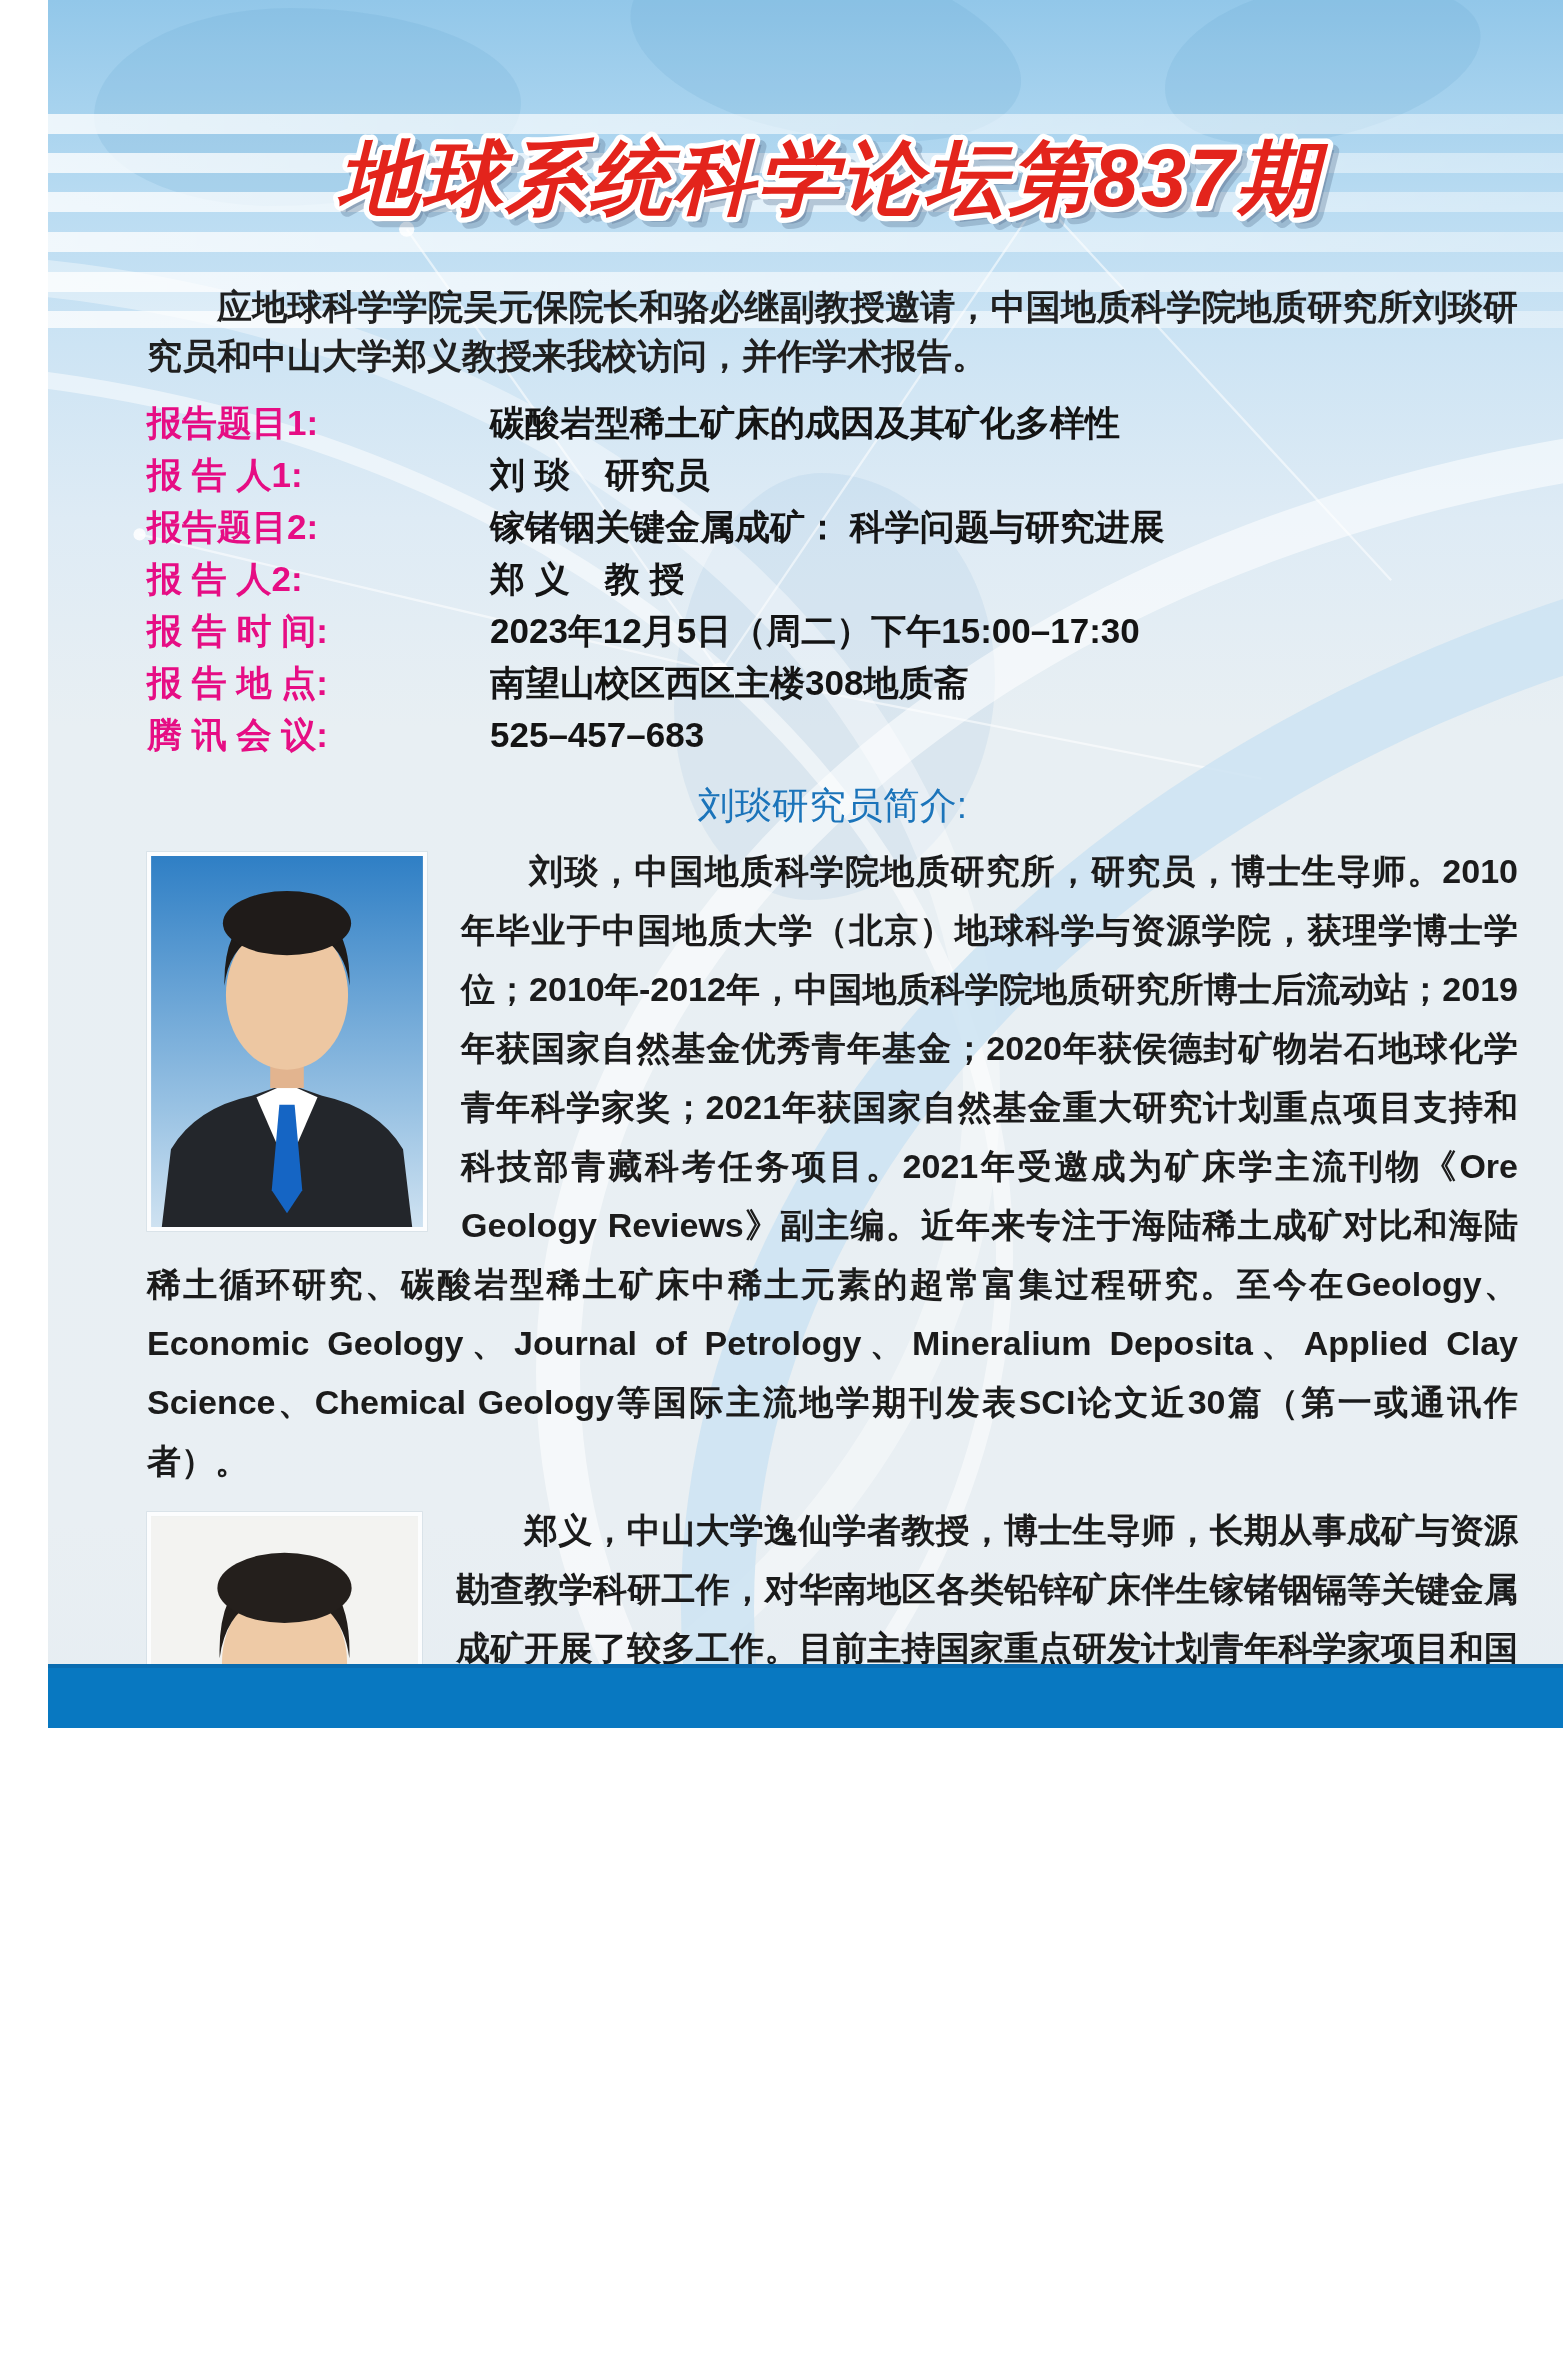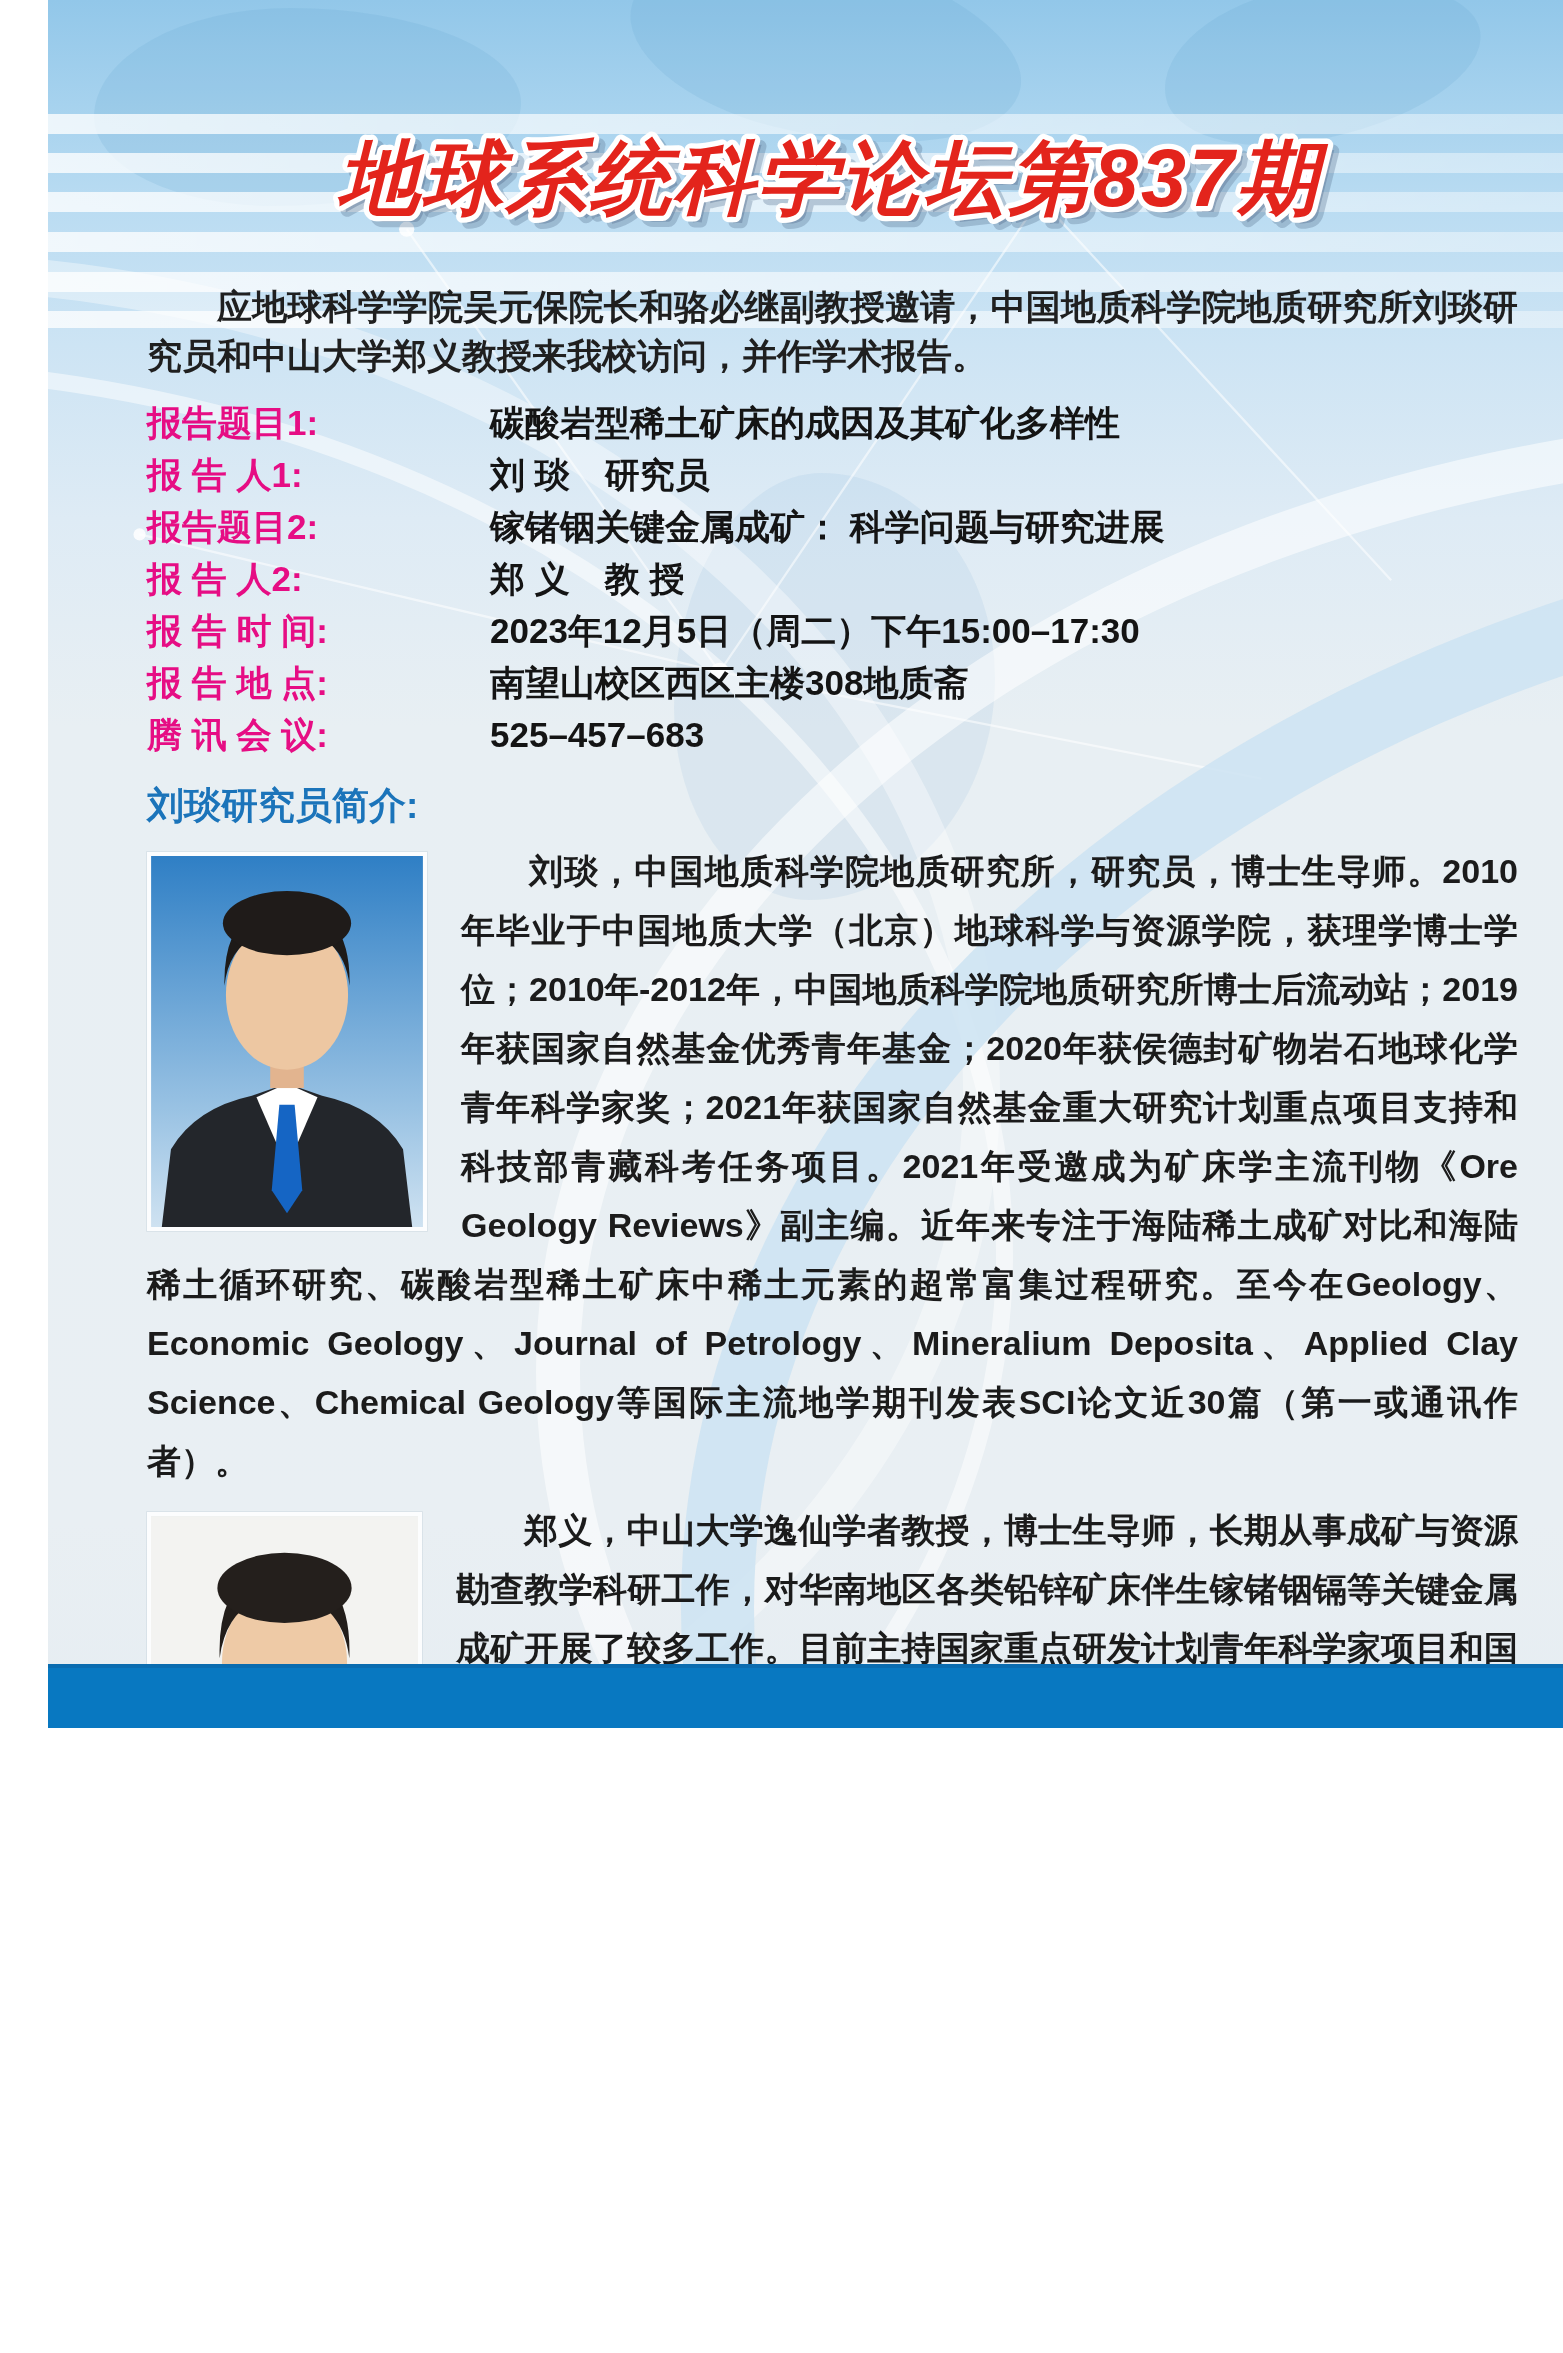--- a/index.html
+++ b/index.html
@@ -32,21 +32,21 @@
   .title-shadow{font:italic 900 106px "Liberation Sans","DejaVu Sans",sans-serif;letter-spacing:4px;text-anchor:middle;
     fill:rgba(95,120,150,.45);stroke:rgba(95,120,150,.35);stroke-width:14px;paint-order:stroke;stroke-linejoin:round;}
   .title-main{font:italic 900 106px "Liberation Sans","DejaVu Sans",sans-serif;letter-spacing:4px;text-anchor:middle;
     fill:#e3241c;stroke:#ffffff;stroke-width:14px;paint-order:stroke;stroke-linejoin:round;}
   .intro{margin:20px 93px 0 99px;font-size:35px;font-weight:700;line-height:49px;color:#1f1f1f;
     text-indent:2em;text-align:justify;}
   .info-list{margin:17px 93px 0 99px;}
   .info-row{display:flex;align-items:baseline;line-height:52px;font-size:35px;font-weight:800;gap:32px;}
   .info-label{color:#e60d84;flex:none;width:311px;white-space:pre;}
   .info-value{color:#141414;white-space:pre-wrap;}
-  .section-heading{clear:both;margin:20px 93px 0 99px;color:#1b74ba;font-size:37px;font-weight:700;}
+  .section-heading{clear:both;margin:20px 93px 0 99px;color:#1b74ba;font-size:37px;font-weight:400;text-align:center;}
   .bio-block{margin:10.7px 93px 0 99px;}
   .photo{float:left;margin:10.7px 34px 12.2px 0;border:4.6px solid #fcfdfe;box-shadow:0 0 0 0.8px rgba(60,90,120,.10);}
   .photo svg{display:block;}
   .bio{margin:0;font-size:34px;font-weight:700;line-height:59px;color:#1b1b1b;text-indent:2em;text-align:justify;}
   .footer{clear:both;position:relative;margin-top:37px;height:137px;}
   .welcome-svg{position:absolute;left:321px;top:4.6px;width:687px;height:130px;}
   .welcome-text{font:italic 900 100px "Liberation Sans","DejaVu Sans",sans-serif;letter-spacing:2px;text-anchor:middle;
     fill:#e8211c;stroke:#ffd400;stroke-width:11px;paint-order:stroke;stroke-linejoin:round;}
   .org-block{position:absolute;right:127px;top:3.1px;text-align:center;font-size:34px;font-weight:800;
     color:#161616;line-height:50px;}

